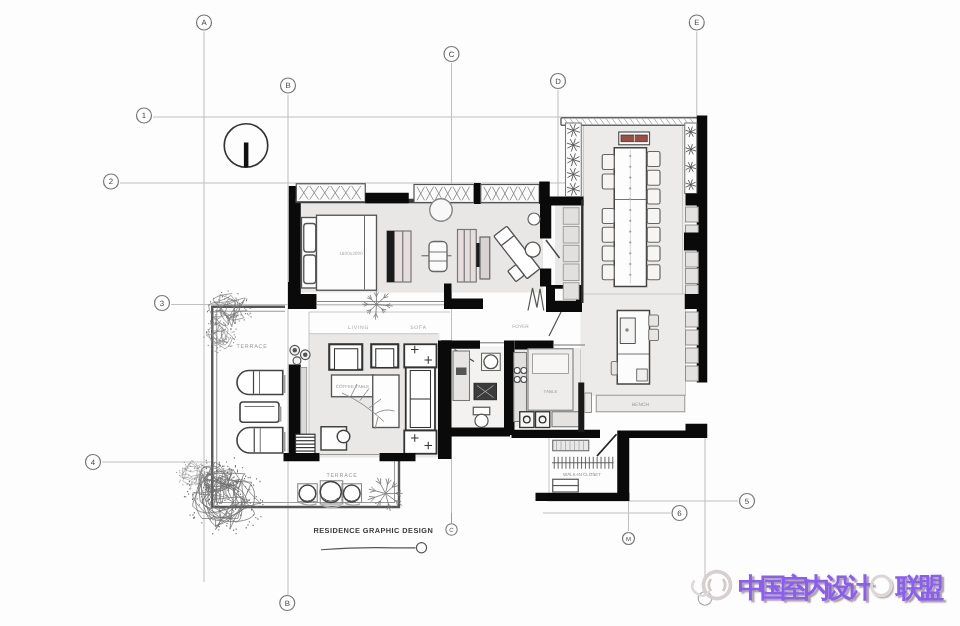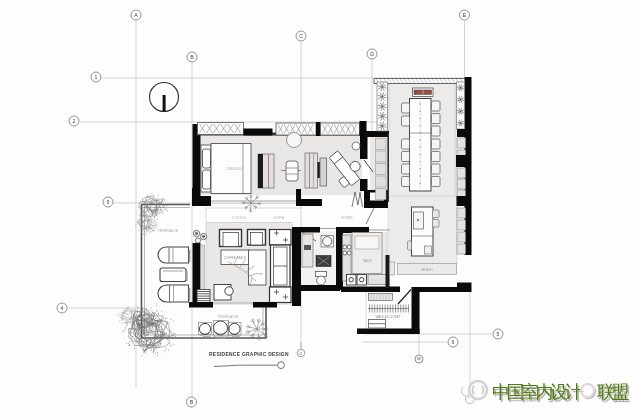--- a/index.html
+++ b/index.html
@@ -1,17 +1,17 @@
 <!DOCTYPE html>
 <html><head>
 <meta charset="utf-8">
 <style>
 html,body{margin:0;padding:0;background:#fdfdfd;width:640px;height:417px;overflow:hidden;}
 *{font-family:"Liberation Sans",sans-serif;}
-.wm{position:absolute;left:492px;top:380px;font-size:18px;font-weight:normal;color:#4d7c0f;white-space:nowrap;letter-spacing:-3.5px;filter:blur(0.35px);text-shadow:1.6px 1.6px 1px #a89e9e,-0.6px -0.6px 0px #ffffff;}
+.wm{position:absolute;left:492px;top:380px;font-size:18px;font-weight:bold;color:#8b5cf6;white-space:nowrap;letter-spacing:-3.5px;filter:blur(0.35px);text-shadow:1.6px 1.6px 1px #a89e9e,-0.6px -0.6px 0px #ffffff;}
 </style>
 </head>
 <body>
 <svg width="640" height="417" viewBox="0 0 640 417" xmlns="http://www.w3.org/2000/svg">
 <rect x="0" y="0" width="640" height="417" fill="#fdfdfd"></rect>
 
 <g stroke="#c0c0c0" stroke-width="0.7" fill="none">
       <line x1="136" y1="21" x2="136" y2="388"></line>
       <line x1="192" y1="63" x2="192" y2="397"></line>
       <line x1="301" y1="42" x2="301" y2="348"></line>

